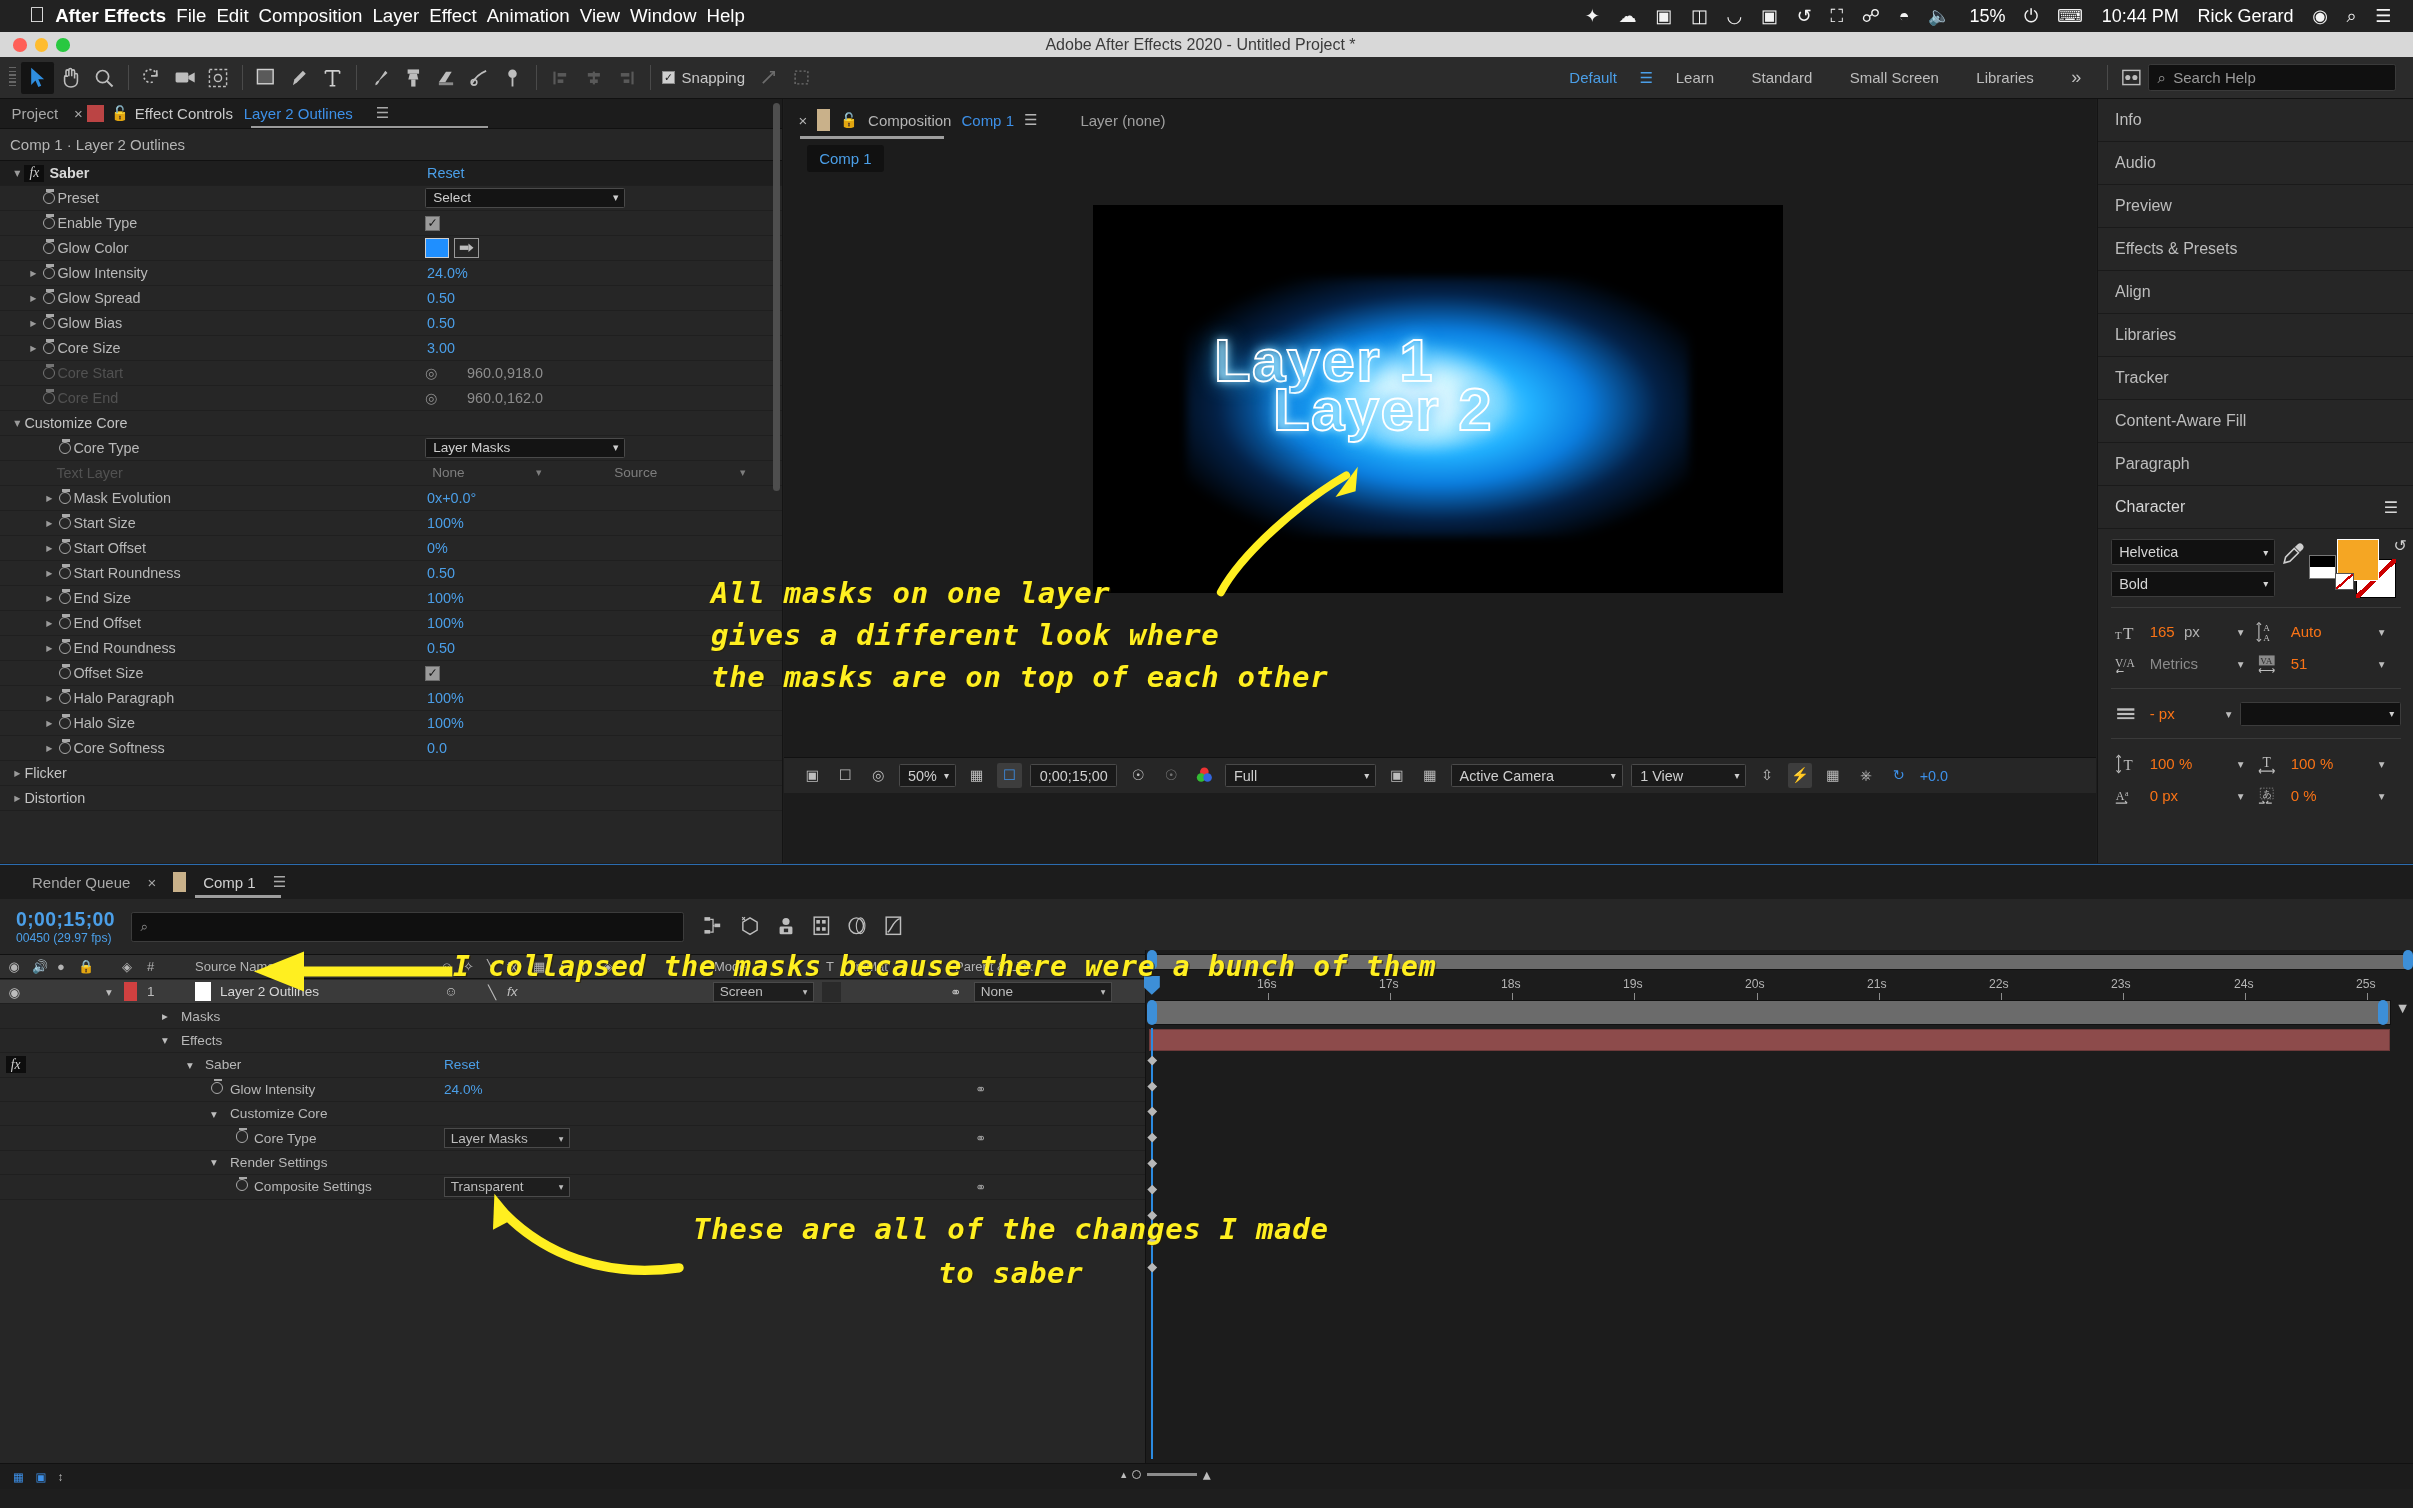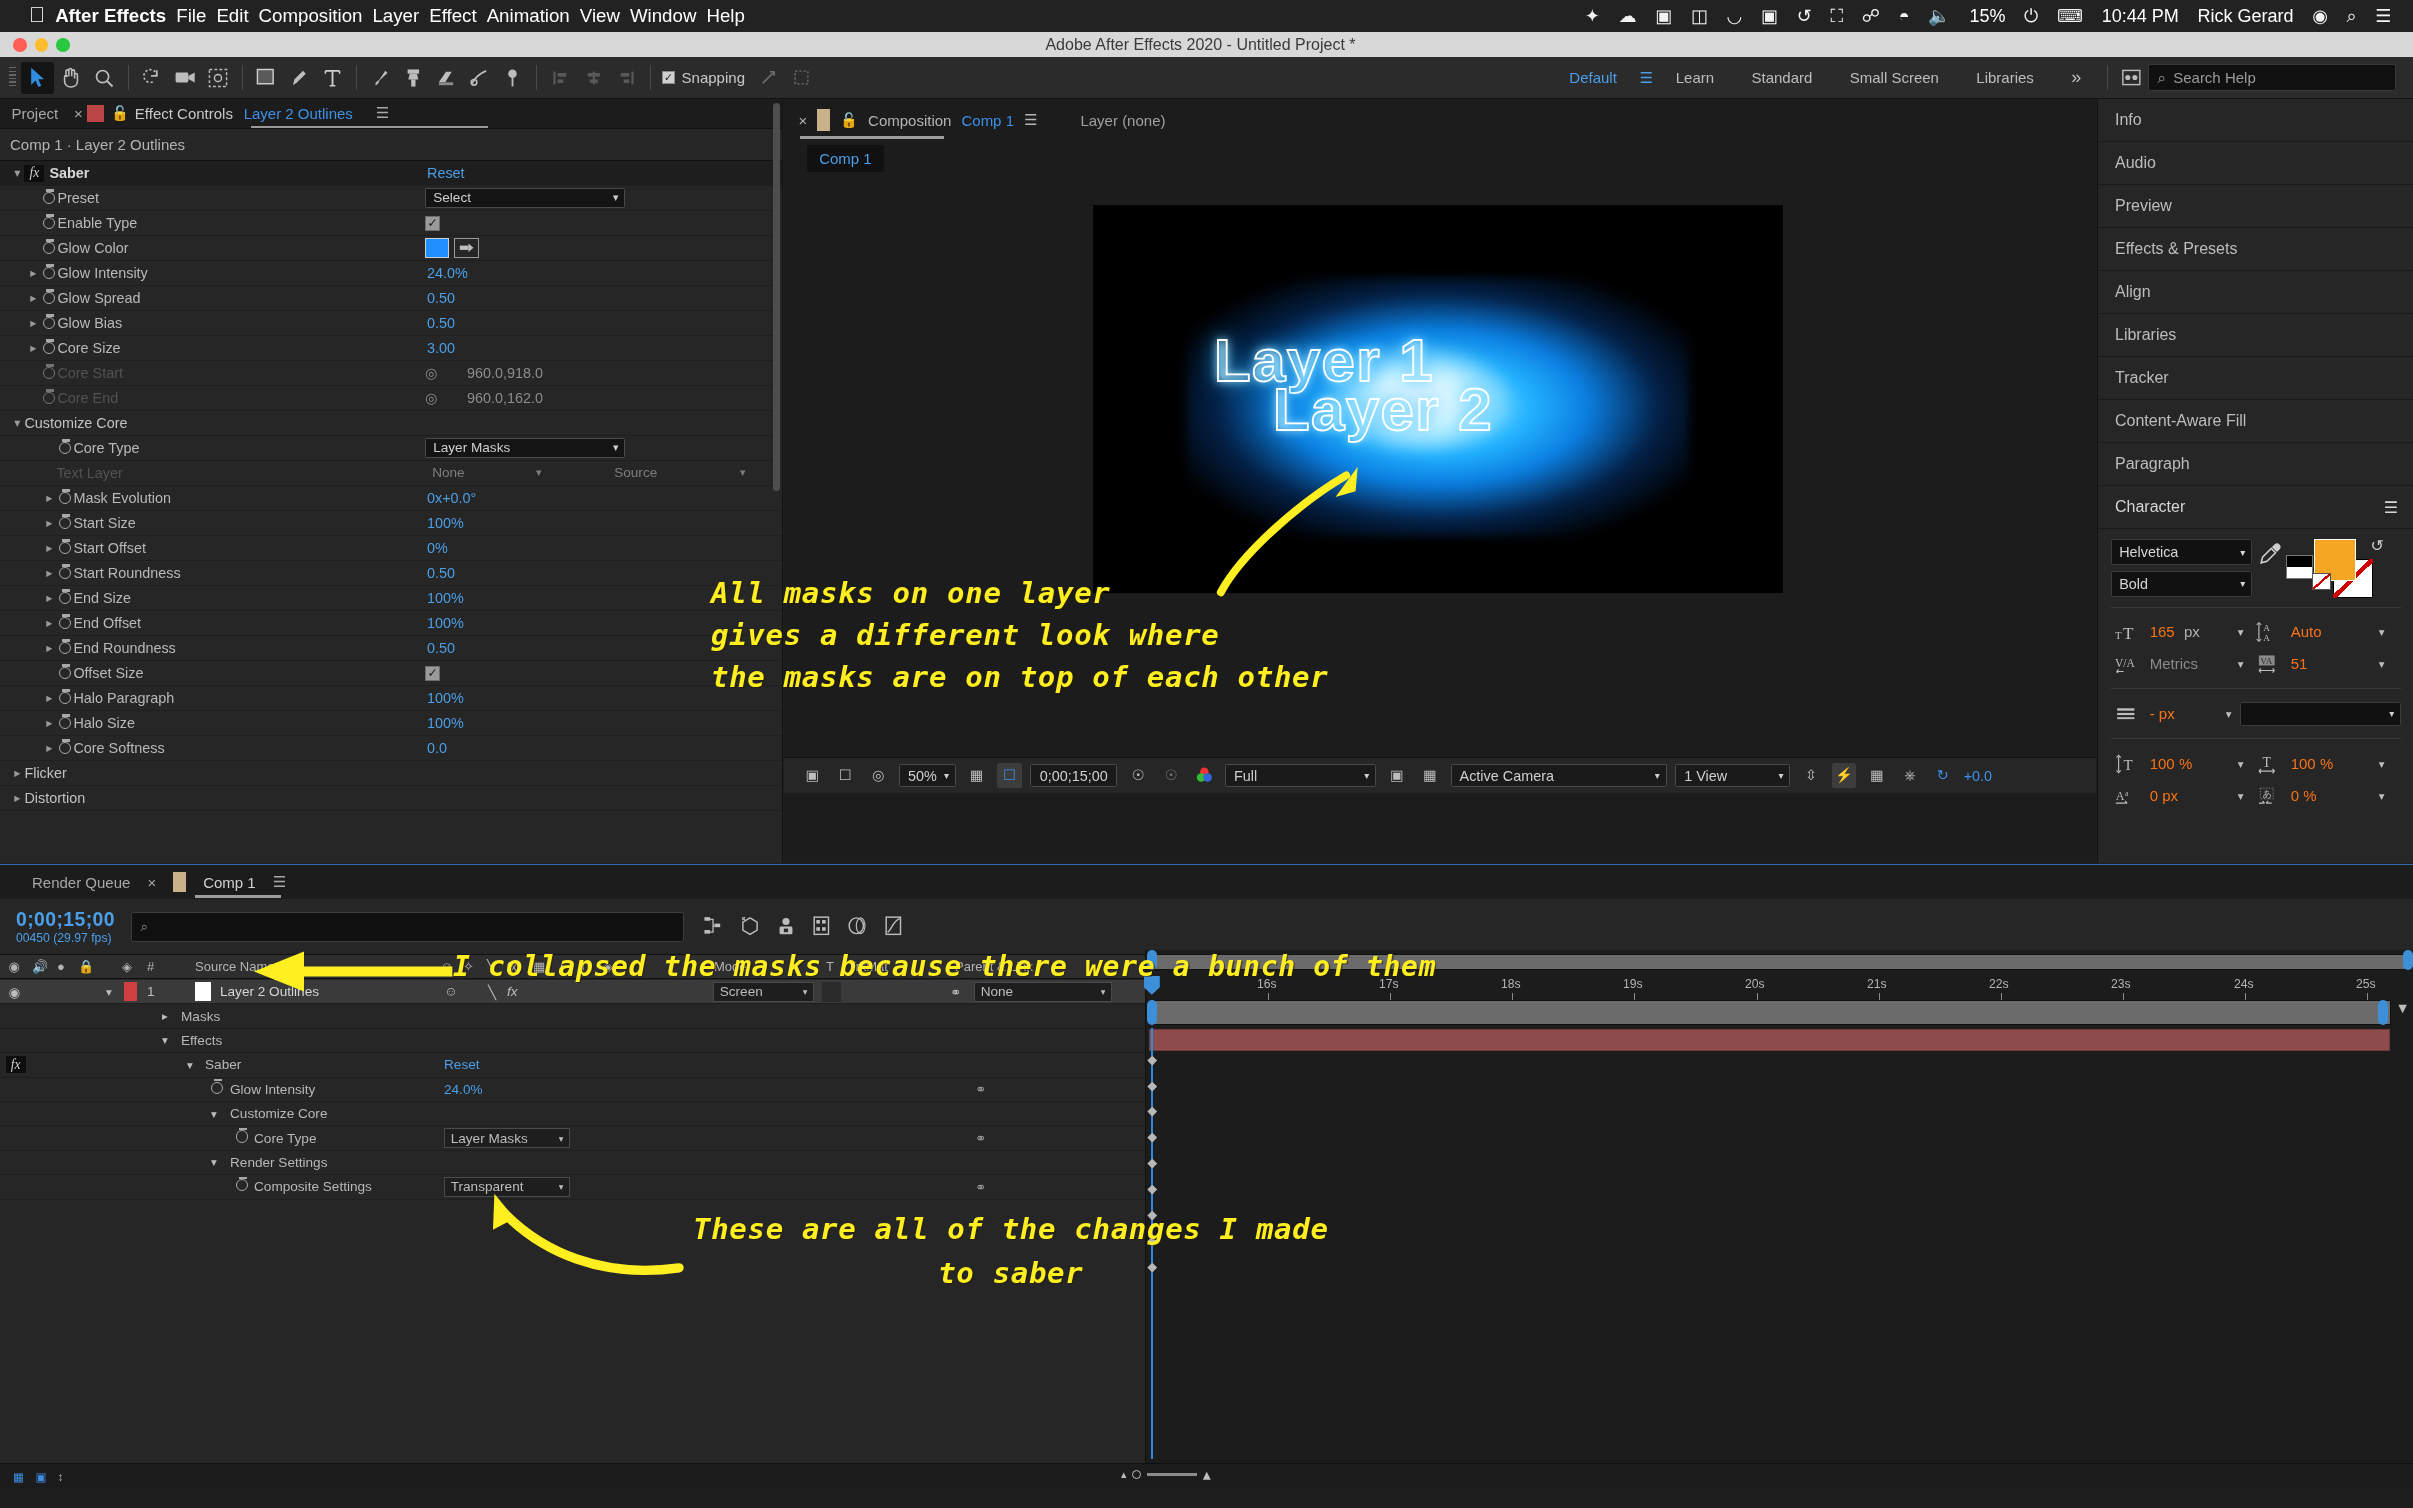--- a/index.html
+++ b/index.html
@@ -155,21 +155,21 @@
 
   
   #right { left:2097px; top:99px; width:317px; height:764px; background:#262626;
      border-left:0.7px solid #141414; }
   .rrow { height:43px; display:flex; align-items:center; padding-left:17px;
      font-size:16px; color:#bdbdbd; border-bottom:0.7px solid #1a1a1a; }
   .rrow.char { color:#d6d6d6; justify-content:space-between; padding-right:16px; }
   .char-body { padding:10px 13px 0 13px; }
   .cgrid2 { display:flex; gap:7.2px; align-items:flex-start; }
   .fontsel { background:#111; border:0.7px solid #3c3c3c; border-radius:1.4px; height:26px;
-     width:141px; display:flex; align-items:center; justify-content:space-between;
+     width:164px; display:flex; align-items:center; justify-content:space-between;
      padding:0 5.7px 0 7.2px; font-size:14.4px; color:#d6d6d6; }
   .swatches { position:relative; width:86px; height:59px; }
   .sw-fg { position:absolute; left:23px; top:0; width:42px; height:42px; background:#f5a623; border:1.4px solid #fff; }
   .sw-bg { position:absolute; left:42px; top:20px; width:40px; height:39px; background:#fff; border:1.4px solid #000; }
   .sw-none { position:absolute; left:42px; top:20px; width:40px; height:39px;
      background:linear-gradient(to bottom right, transparent 46%, #c00 46%, #c00 54%, transparent 54%); }
   .sw-bw { position:absolute; left:-4.3px; top:16px; width:27px; height:24.4px; background:#fff; border:0.7px solid #777; }
   .sw-bw:before { content:""; position:absolute; left:0; top:0; width:100%; height:50%; background:#000; }
   .sw-small { position:absolute; left:21.5px; top:34px; width:18.7px; height:17px; background:#fff; border:0.7px solid #555;
      background-image:linear-gradient(to bottom right, transparent 45%, #c00 45%, #c00 55%, transparent 55%); }
@@ -746,21 +746,21 @@
               <circle cx="8.5" cy="16" r="6" fill="#3b3"></circle>
               <circle cx="17.5" cy="16" r="6" fill="#36d"></circle>
             </svg>
           </span>
         <span class="cbsel" style="width:151px;justify-content:space-between">
           <span>Full</span>
           <span style="font-size:10px">▾</span>
         </span>
         <span class="cbicon">▣</span>
         <span class="cbicon">▦</span>
-        <span class="cbsel" style="width:216px;justify-content:space-between">
+        <span class="cbsel" style="width:172px;justify-content:space-between">
           <span>Active Camera</span>
           <span style="font-size:10px">▾</span>
         </span>
         <span class="cbsel" style="width:115px;justify-content:space-between">
           <span>1 View</span>
           <span style="font-size:10px">▾</span>
         </span>
         <span class="cbicon">⇳</span>
         <span class="cbicon on">⚡</span>
         <span class="cbicon">▦</span>

